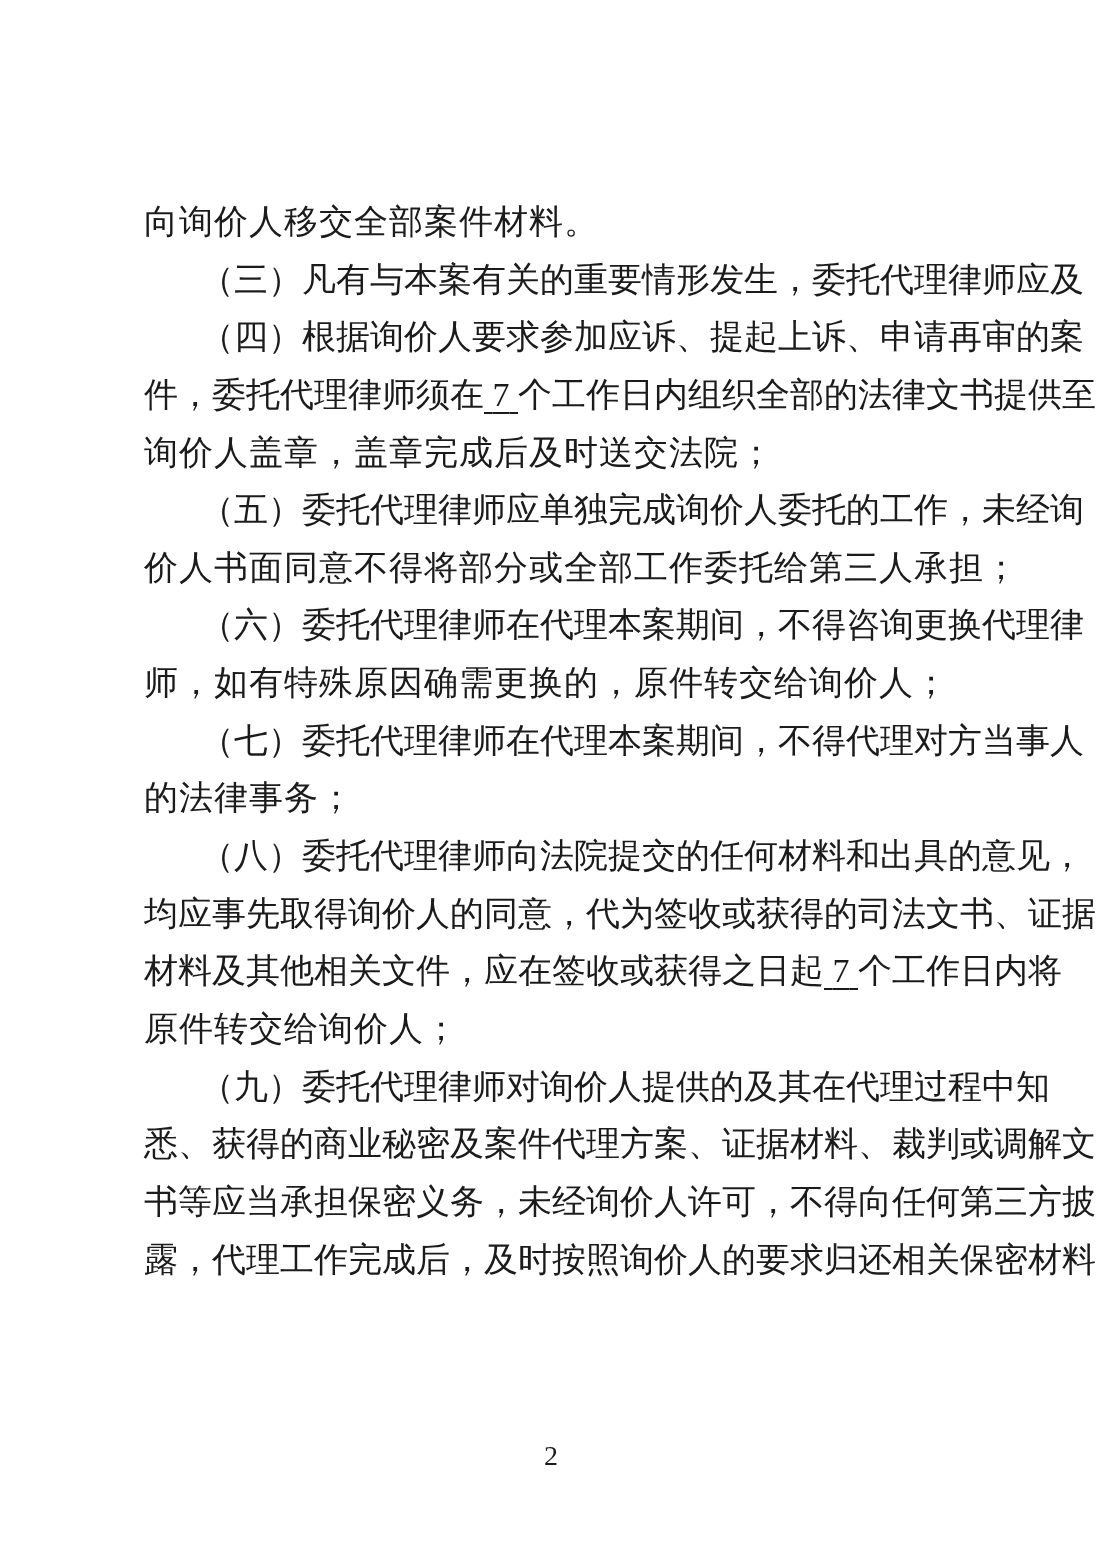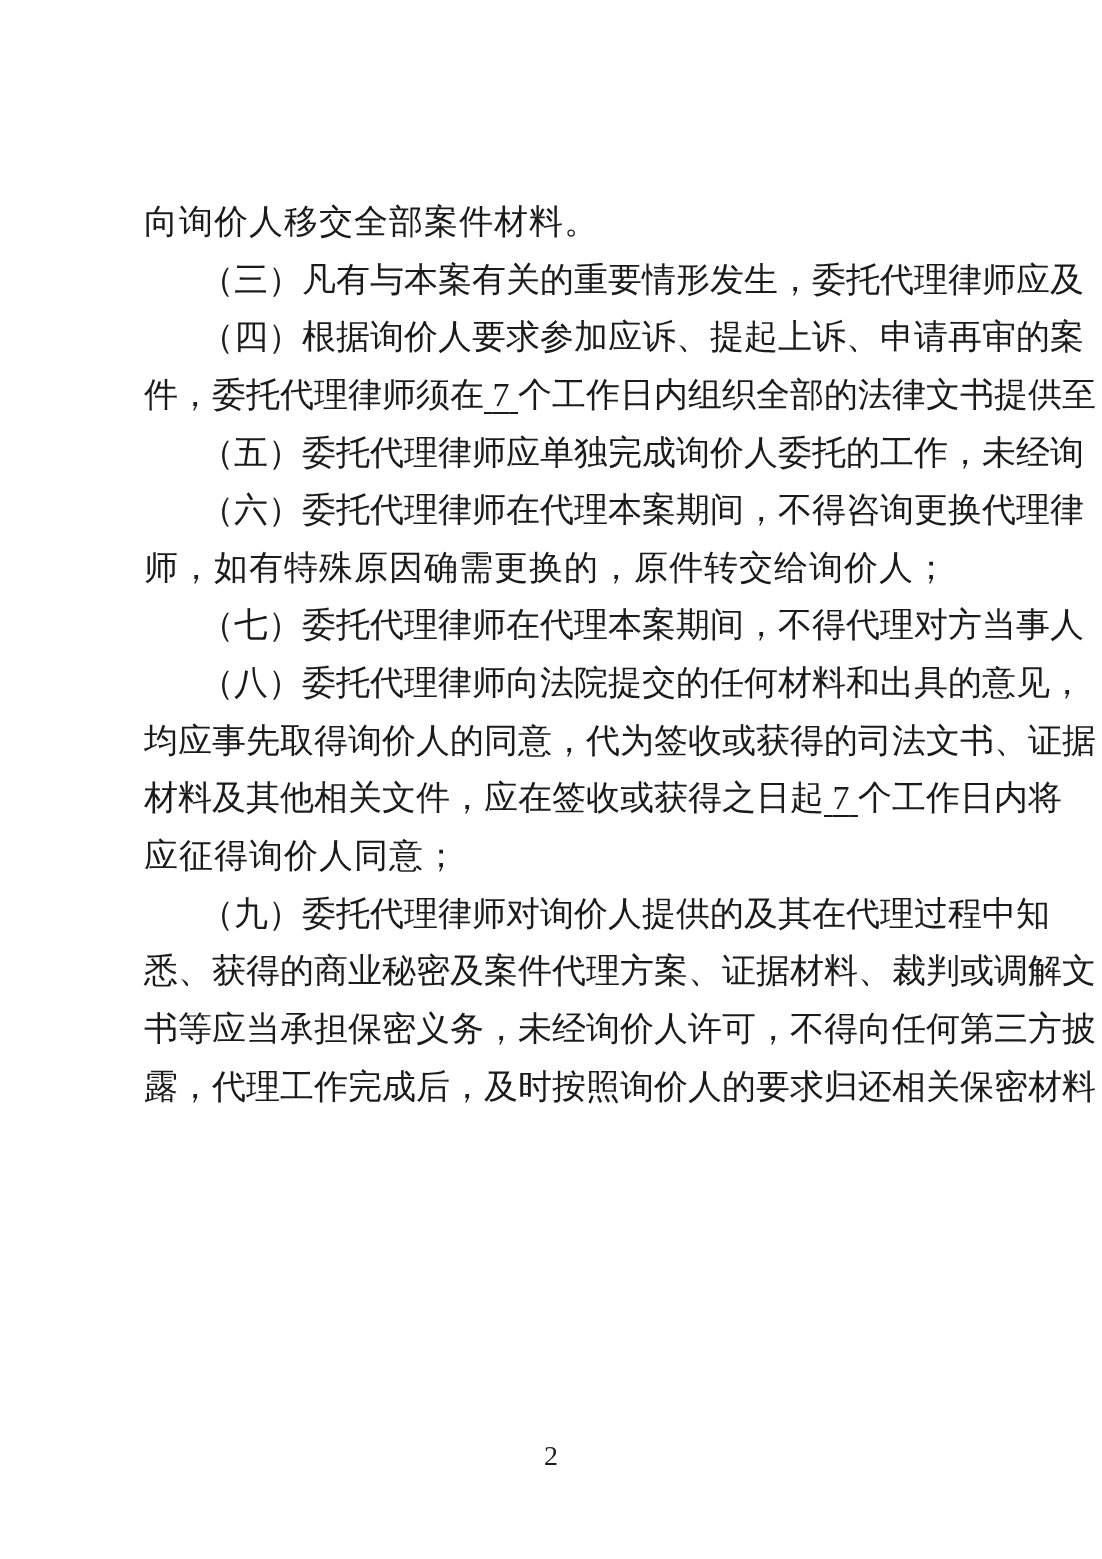--- a/index.html
+++ b/index.html
@@ -145,20 +145,21 @@
         <span class="ch">部</span>
         <span class="ch">的</span>
         <span class="ch">法</span>
         <span class="ch">律</span>
         <span class="ch">文</span>
         <span class="ch">书</span>
         <span class="ch">提</span>
         <span class="ch">供</span>
         <span class="ch">至</span>
       </div>
+      <div class="line"><span>询价人盖章，盖章完成后及时送交法院；</span></div>
       <div class="line justify indent">
         <span class="ch">（</span>
         <span class="ch">五</span>
         <span class="ch">）</span>
         <span class="ch">委</span>
         <span class="ch">托</span>
         <span class="ch">代</span>
         <span class="ch">理</span>
         <span class="ch">律</span>
         <span class="ch">师</span>
@@ -173,20 +174,21 @@
         <span class="ch">委</span>
         <span class="ch">托</span>
         <span class="ch">的</span>
         <span class="ch">工</span>
         <span class="ch">作</span>
         <span class="ch">，</span>
         <span class="ch">未</span>
         <span class="ch">经</span>
         <span class="ch">询</span>
       </div>
+      <div class="line"><span>价人书面同意不得将部分或全部工作委托给第三人承担；</span></div>
       <div class="line justify indent">
         <span class="ch">（</span>
         <span class="ch">六</span>
         <span class="ch">）</span>
         <span class="ch">委</span>
         <span class="ch">托</span>
         <span class="ch">代</span>
         <span class="ch">理</span>
         <span class="ch">律</span>
         <span class="ch">师</span>
@@ -230,20 +232,21 @@
         <span class="ch">不</span>
         <span class="ch">得</span>
         <span class="ch">代</span>
         <span class="ch">理</span>
         <span class="ch">对</span>
         <span class="ch">方</span>
         <span class="ch">当</span>
         <span class="ch">事</span>
         <span class="ch">人</span>
       </div>
+      <div class="line"><span>的法律事务；</span></div>
       <div class="line justify indent">
         <span class="ch">（</span>
         <span class="ch">八</span>
         <span class="ch">）</span>
         <span class="ch">委</span>
         <span class="ch">托</span>
         <span class="ch">代</span>
         <span class="ch">理</span>
         <span class="ch">律</span>
         <span class="ch">师</span>
@@ -319,21 +322,21 @@
         <span class="ch ul"> </span>
         <span class="ch ul">7</span>
         <span class="ch ul"> </span>
         <span class="ch">个</span>
         <span class="ch">工</span>
         <span class="ch">作</span>
         <span class="ch">日</span>
         <span class="ch">内</span>
         <span class="ch">将</span>
       </div>
-      <div class="line"><span>应征得询价人同意；</span></div>
+      <div class="line"><span>原件转交给询价人；</span></div>
       <div class="line justify indent">
         <span class="ch">（</span>
         <span class="ch">九</span>
         <span class="ch">）</span>
         <span class="ch">委</span>
         <span class="ch">托</span>
         <span class="ch">代</span>
         <span class="ch">理</span>
         <span class="ch">律</span>
         <span class="ch">师</span>

